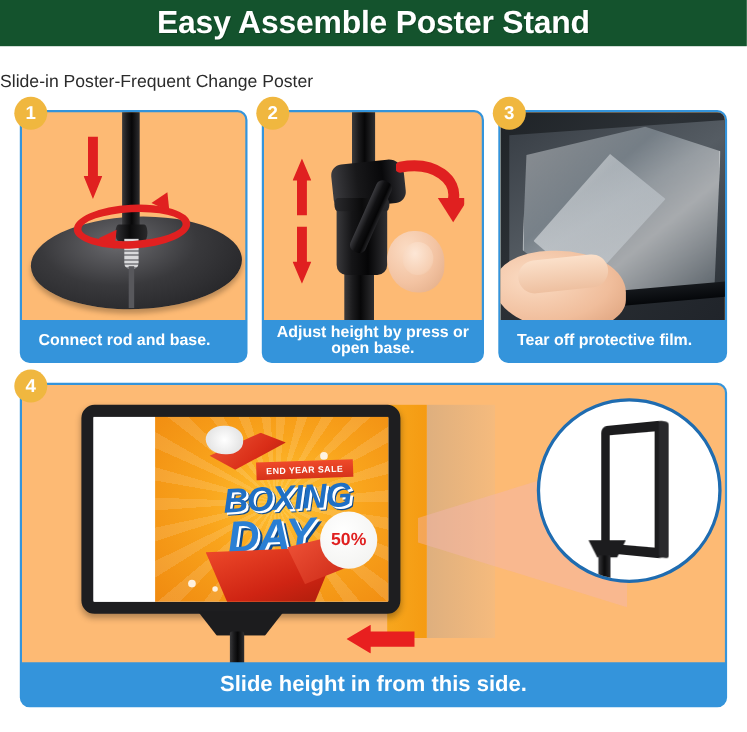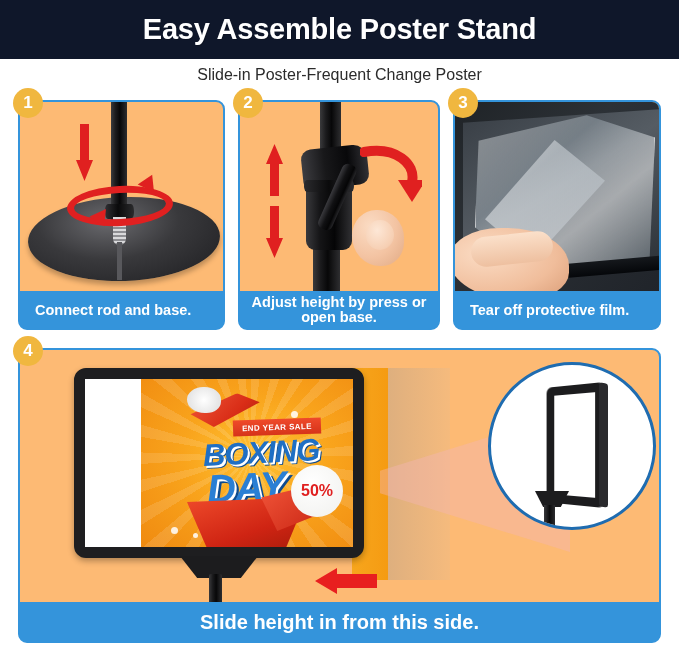--- a/index.html
+++ b/index.html
@@ -6,32 +6,32 @@
   html, body {
     width: 679px; height: 665px;
     background: #ffffff;
     font-family: "Liberation Sans", sans-serif;
     overflow: hidden;
   }
   .page { position: relative; width: 679px; height: 665px; background: #fff; }
 
   
   .header-bar {
-    position: absolute; left: 0; top: 0; width: 679px; height: 59px;
-    background: #0f172a;
+    position: absolute; left: 0; top: 0; width: 679px; height: 42px;
+    background: #14532d;
     display: flex; align-items: center; justify-content: center;
   }
   .header-title {
     color: #ffffff; font-size: 29px; font-weight: bold;
     letter-spacing: -0.2px;
     text-shadow: 1px 1px 0 rgba(0,0,0,.18);
   }
   .subtitle-row {
     position: absolute; left: 0; top: 59px; width: 679px; height: 31px;
-    display: flex; align-items: center; justify-content: center;
+    display: flex; align-items: center; 
   }
   .subtitle { color: #2b2b2b; font-size: 16px; }
 
   
   .panel {
     position: absolute;
     border: 2px solid #3494db;
     border-radius: 9px;
     background: #fdba74;
     overflow: visible;

